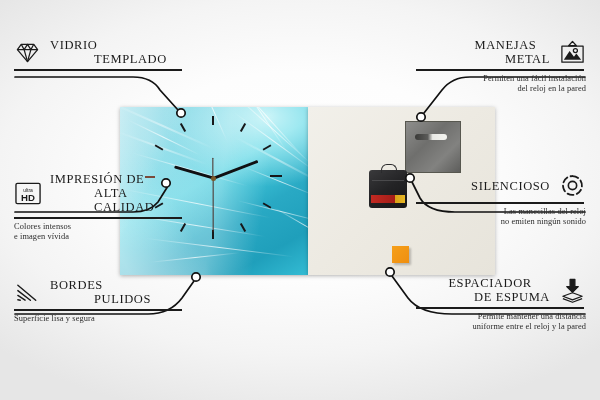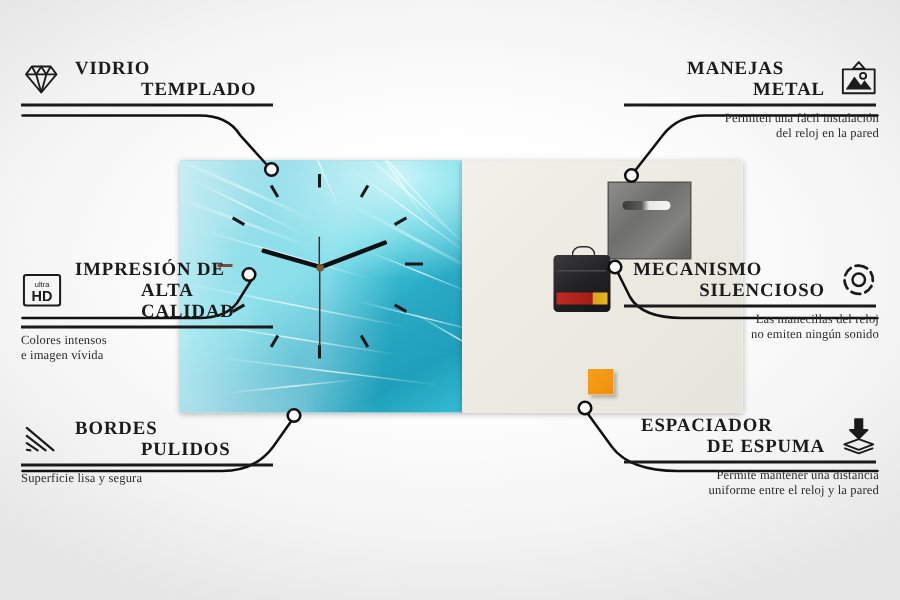--- a/index.html
+++ b/index.html
@@ -68,33 +68,33 @@
   }
   
   .tick{position:absolute;background:#17181a;transform-origin:50% 50%;}
   .hand{position:absolute;background:#101012;transform-origin:0% 50%;border-radius:1px;}
   .pin{position:absolute;width:5px;height:5px;border-radius:50%;background:#7a5a2a;}
   
   .callout{position:absolute;}
   .co-row{display:flex;align-items:center;}
   .co-head{
     font-family:"Liberation Serif", serif;
-    font-weight:bold;color:#1b1b1b;font-size:12.5px;line-height:14px;
+    font-weight:normal;color:#1b1b1b;font-size:12.5px;line-height:14px;
     letter-spacing:.6px;
   }
   .co-head .l2{display:block;margin-left:44px;}
   .co-rule{height:1.6px;background:#1b1b1b;margin-top:3px;}
   .co-sub{
     font-family:"Liberation Serif", serif;
     color:#2b2b2b;font-size:8.4px;line-height:10.4px;margin-top:3px;
     letter-spacing:.1px;
   }
   .left .co-head{text-align:left;}
   .left .co-sub{text-align:left;}
-  .right .co-head{text-align:left;}
+  .right .co-head{text-align:center;}
   .right .co-sub{text-align:right;}
   .icon{width:27px;height:27px;flex:0 0 27px;}
   .left .icon{margin-right:9px;}
   .right .icon{margin-left:9px;}
   svg{display:block;}
   .wires{position:absolute;left:0;top:0;width:600px;height:400px;pointer-events:none;}
 </style>
 </head>
 <body>
 
@@ -259,21 +259,20 @@
     <div class="co-rule" style="width:168px;"></div>
     <div class="co-sub">
       <span>Permiten una fácil instalación</span><br>
       <span>del reloj en la pared</span>
     </div>
   </div>
 
   <div class="callout right" style="left:416px;top:172px;width:170px;">
     <div class="co-row" style="justify-content:flex-end;">
       <div class="co-head">
-        <span>MECANISMO</span>
         <span class="l2">SILENCIOSO</span>
       </div>
       <span class="icon">
         <svg viewBox="0 0 28 28" width="27" height="27">
           <g stroke="#1b1b1b" stroke-width="1.9" fill="none" stroke-linecap="round" stroke-linejoin="round">
             <path d="M14 4.2 A9.8 9.8 0 1 1 13.9 4.2" stroke-dasharray="6.2 3.6"></path>
             <circle cx="14" cy="14" r="4.3" stroke-width="1.7" stroke-dasharray="none"></circle>
           </g>
         </svg>
       </span>

